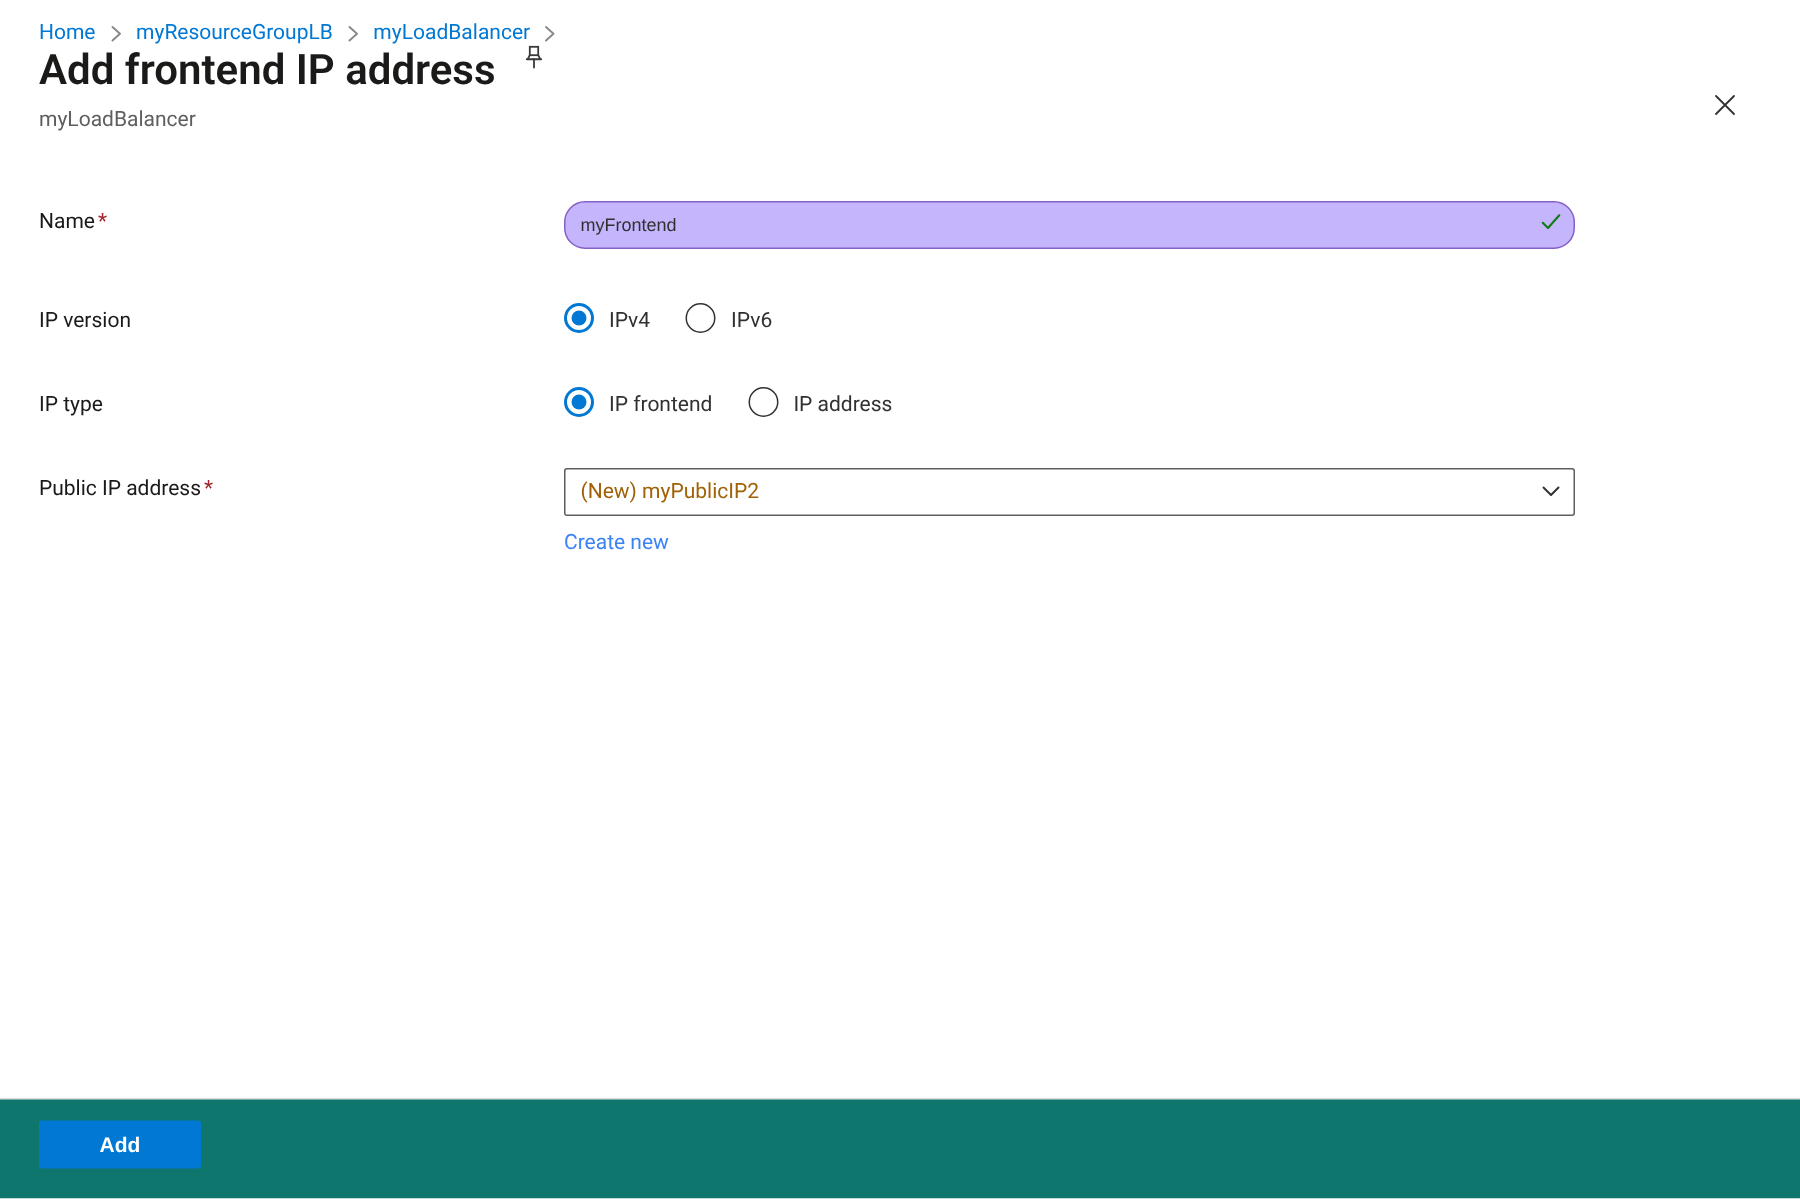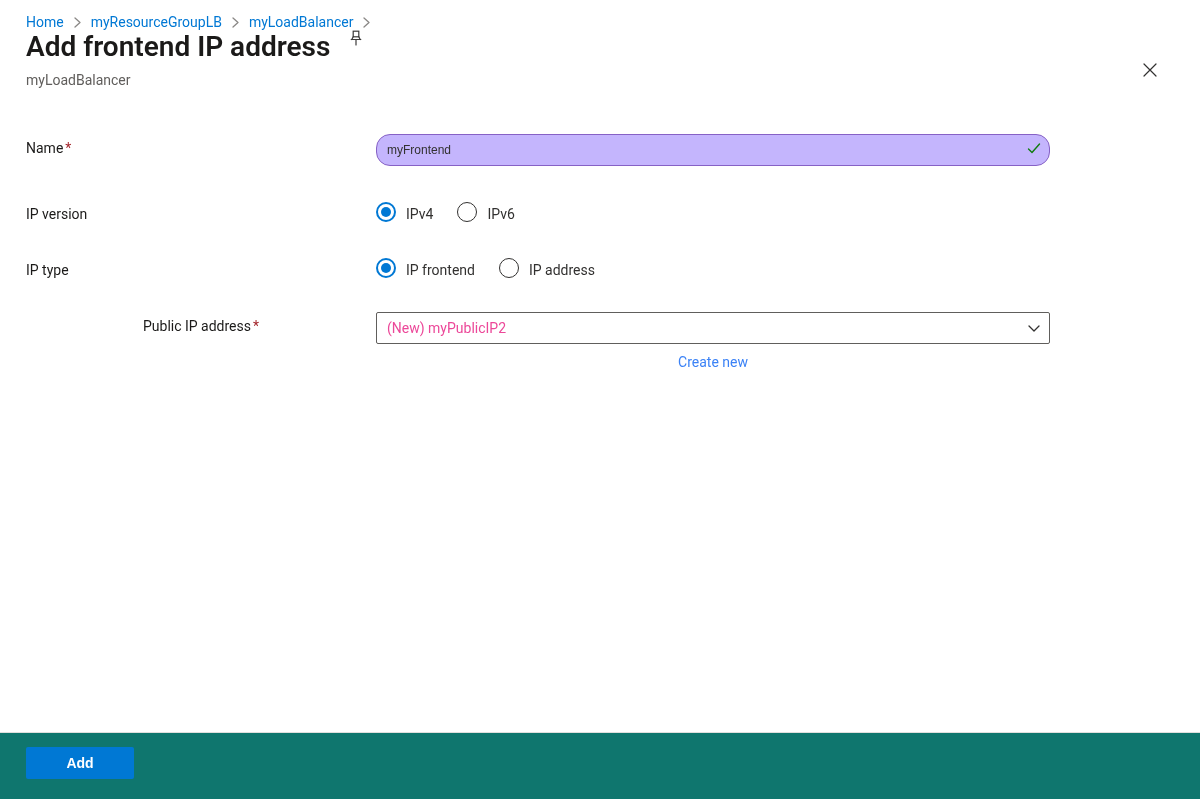--- a/index.html
+++ b/index.html
@@ -78,21 +78,21 @@
 
   
   .form {
     margin-top: 46px;
   }
   .row {
     display: flex;
     align-items: flex-start;
     margin-bottom: 34px;
   }
-  .row.tight { margin-bottom: 14px; text-align: center; }
+  .row.tight { margin-bottom: 14px; }
   .label-col {
     width: 350px;
     flex: none;
     font-size: 14px;
     color: #1b1a19;
     padding-top: 6px;
   }
   .req { color: #a4262c; margin-left: 2px; }
   .field-col { flex: 1; max-width: 674px; }
 
@@ -162,21 +162,21 @@
     position: relative;
     width: 100%;
   }
   .select {
     width: 100%;
     height: 32px;
     border: 1px solid #605e5c;
     border-radius: 2px;
     padding: 0 34px 0 10px;
     font-size: 14px;
-    color: #ec4899;
+    color: #a16207;
     background: #fff;
     display: flex;
     align-items: center;
     cursor: pointer;
   }
   .select-caret {
     position: absolute;
     right: 10px;
     top: 50%;
     transform: translateY(-50%);

